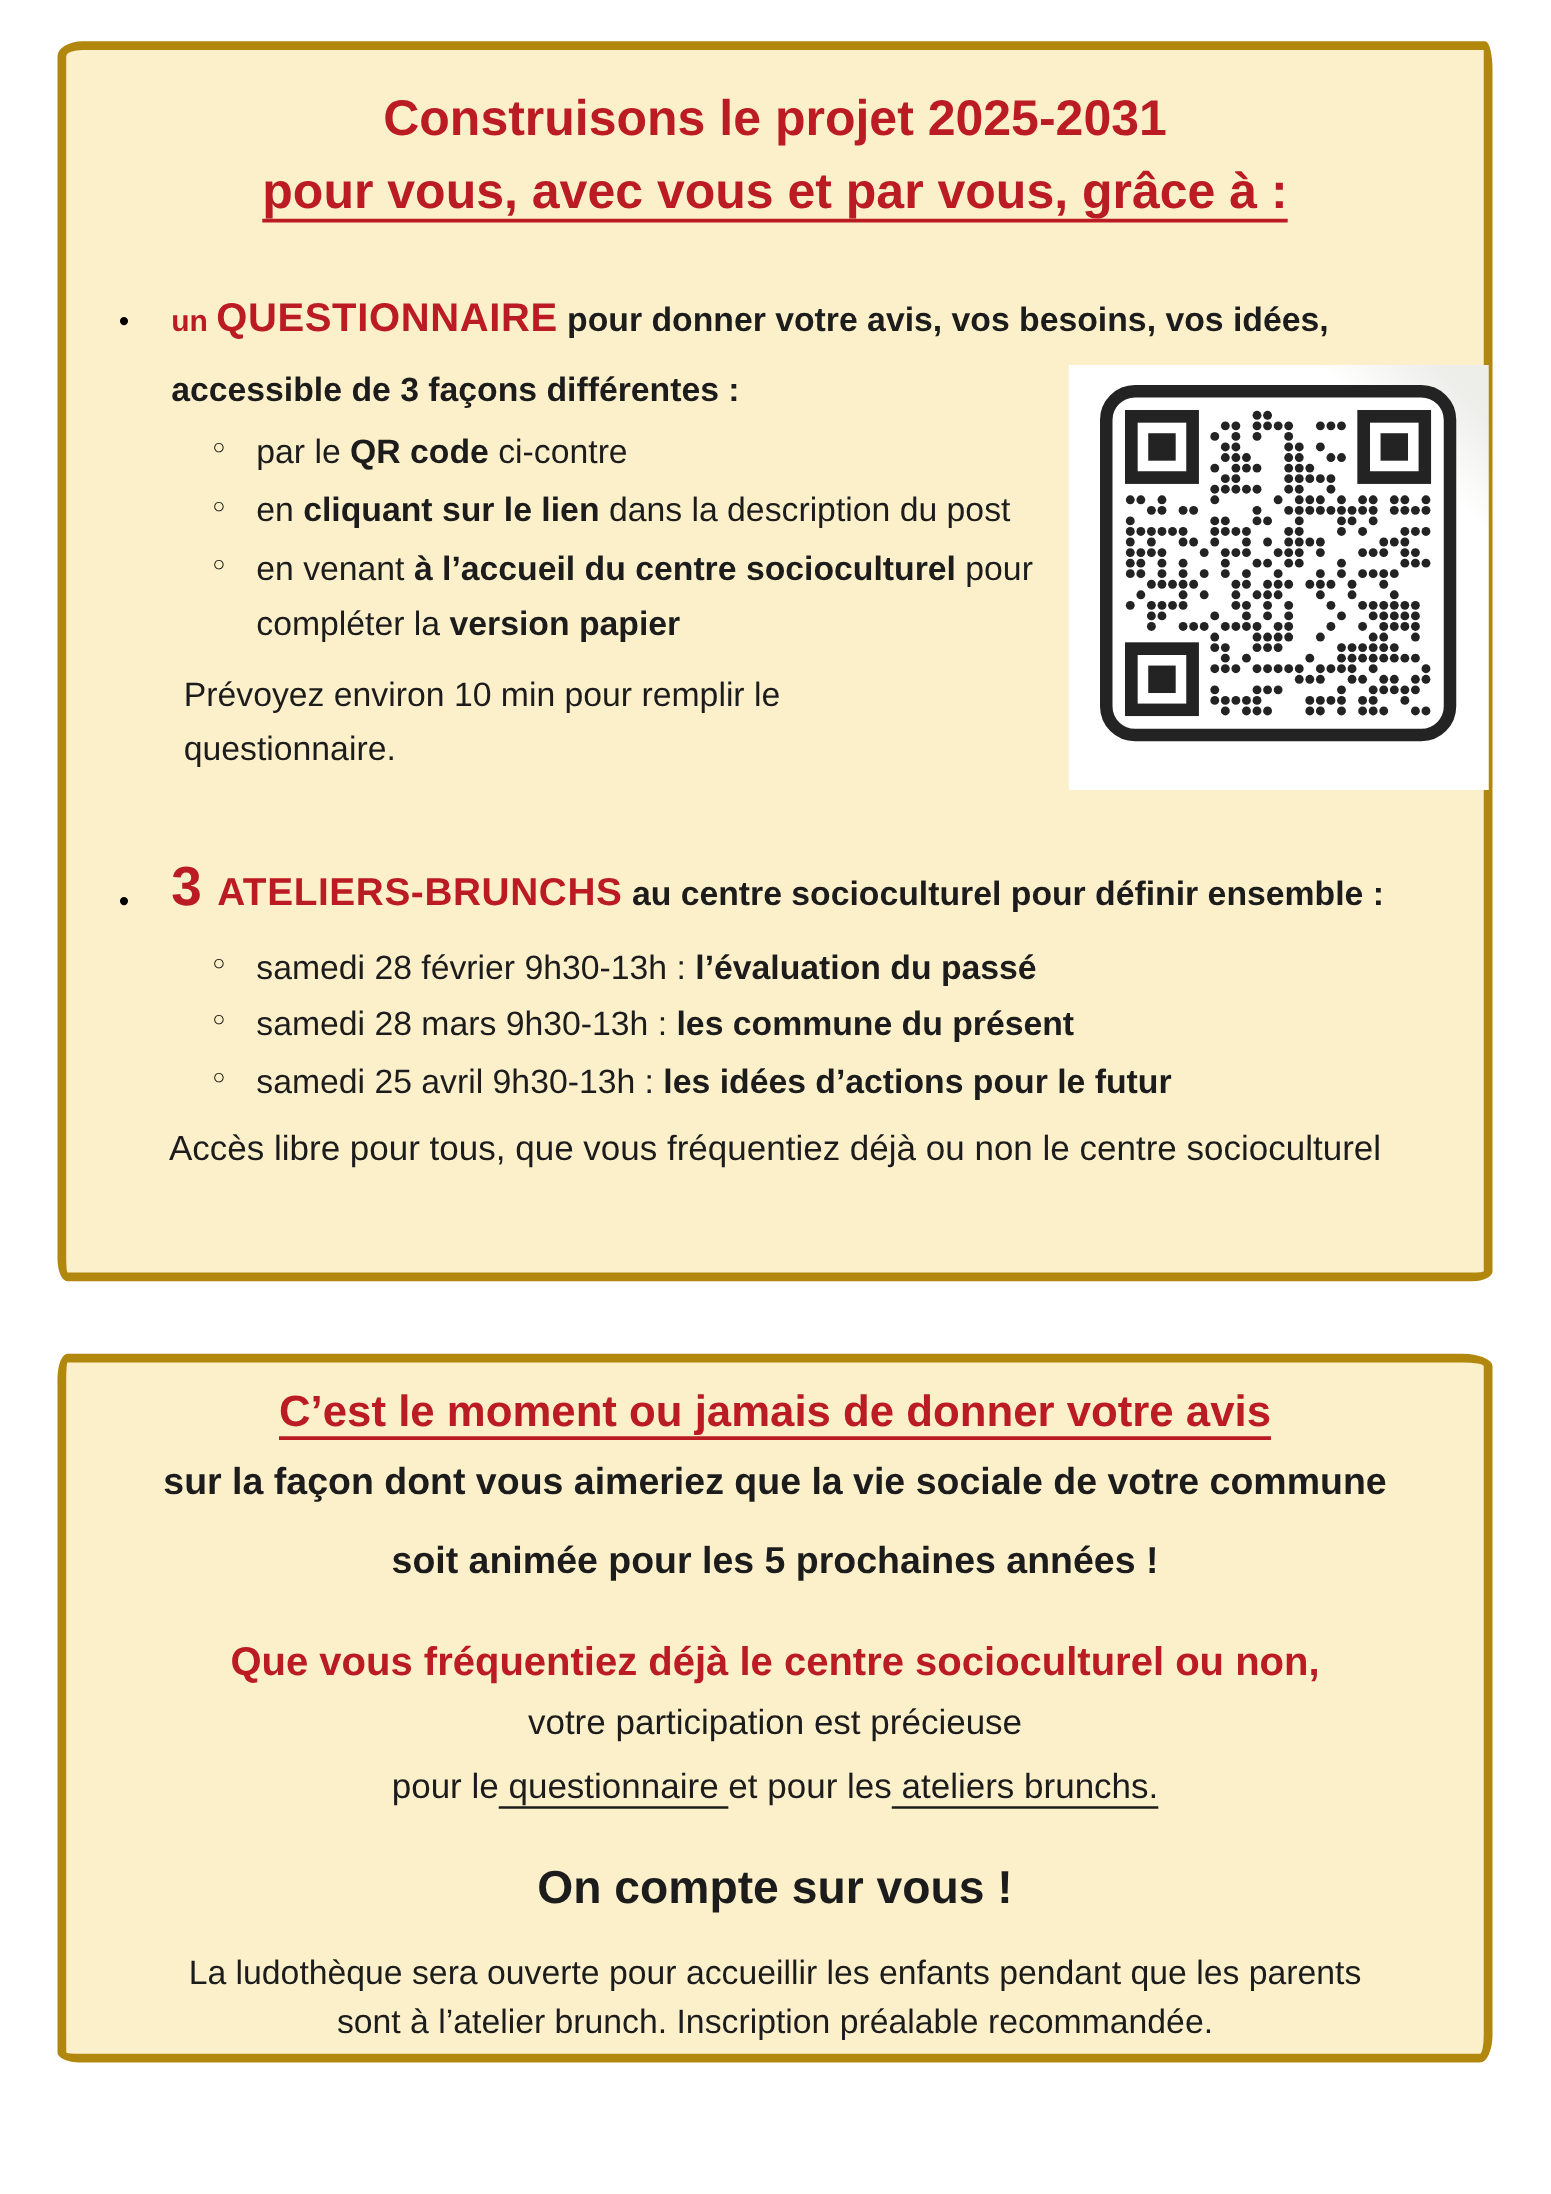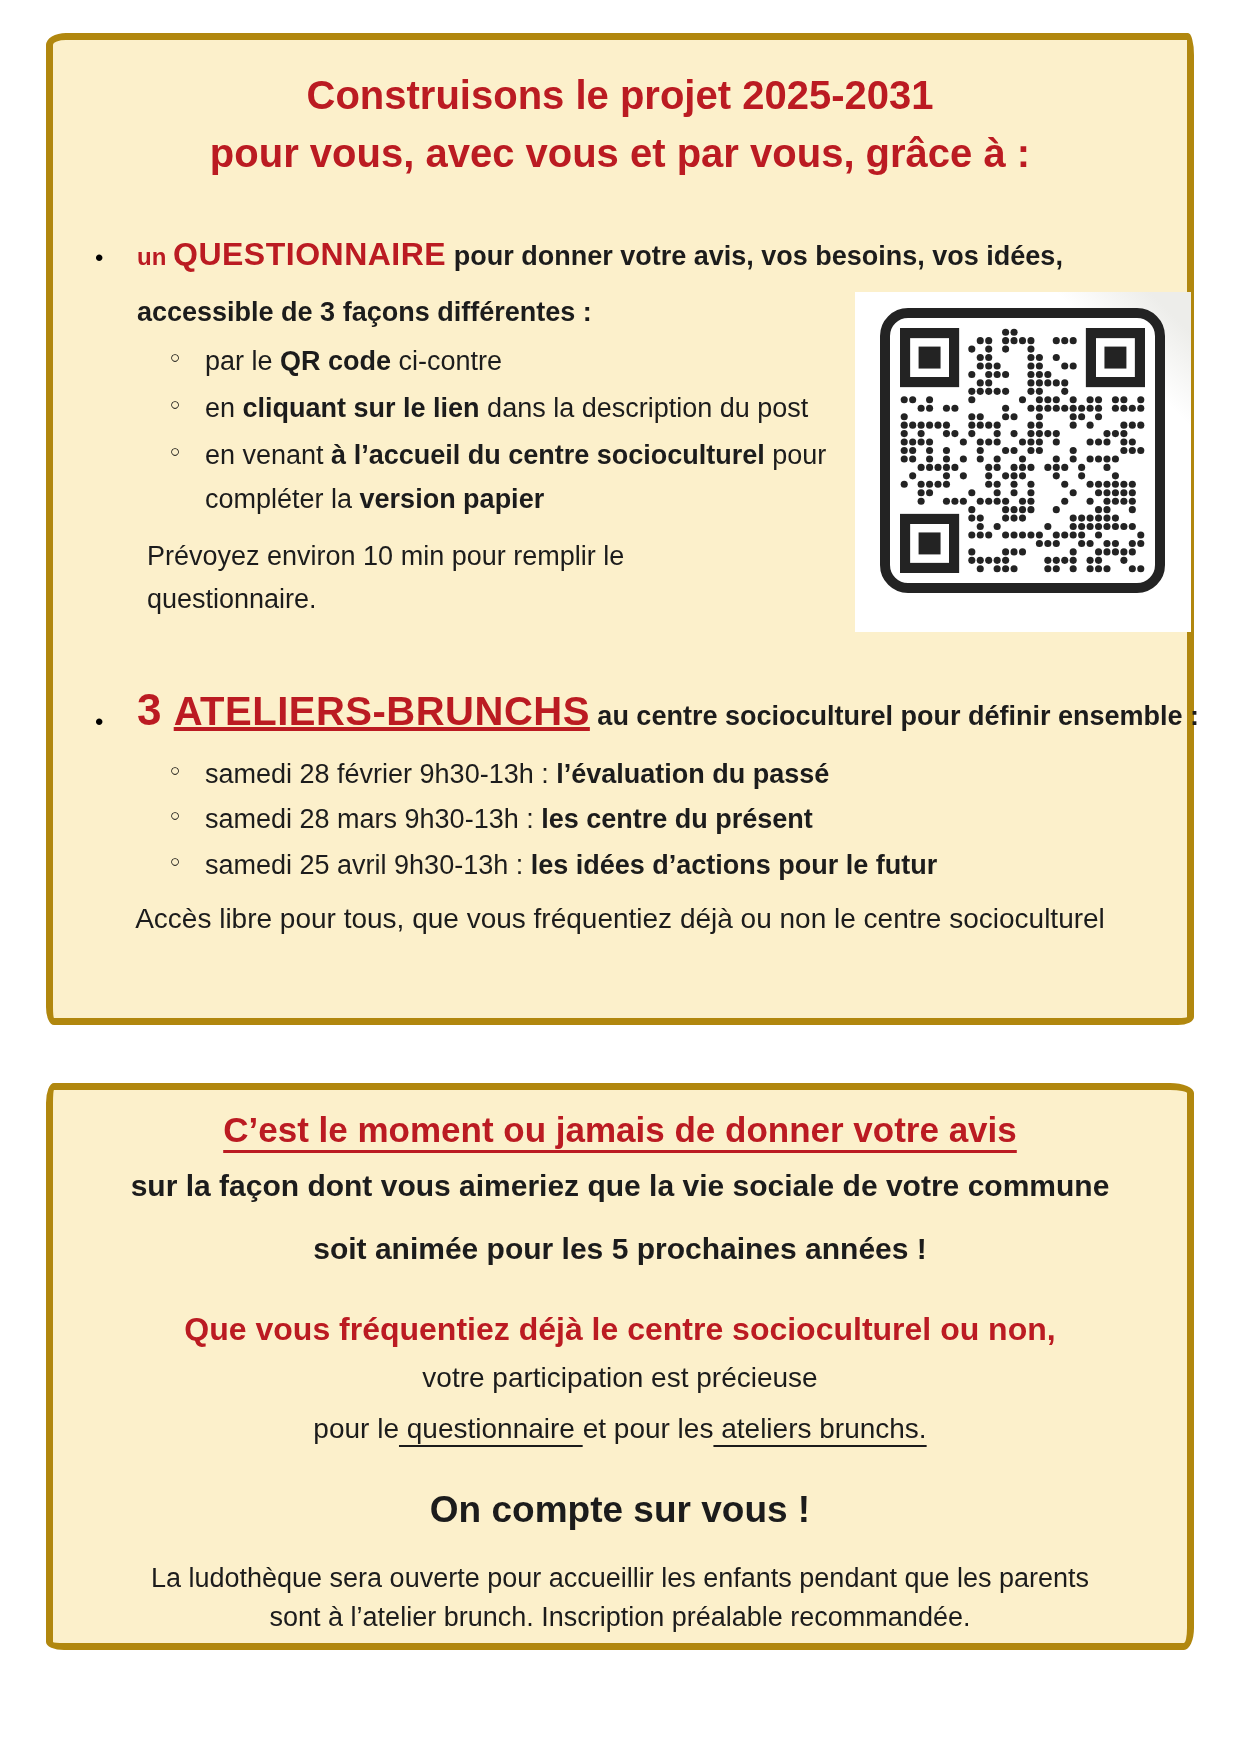--- a/index.html
+++ b/index.html
@@ -19,40 +19,40 @@
     position:absolute;left:46px;width:1148px;
     background:var(--box-fill);
     border:7px solid var(--box-border);
   }
   .box1{top:33px;height:992px;border-radius:20px 6px 16px 8px / 12px 22px 8px 18px;}
   .box2{top:1083px;height:567px;border-radius:8px 24px 10px 18px / 20px 10px 22px 8px;overflow:hidden;}
   .content{position:relative;height:100%;}
 
   
   .title{padding-top:26px;text-align:center;font-weight:bold;font-size:40px;line-height:1.45;color:var(--accent-red);}
-  .title .u{text-decoration-thickness:3px;text-underline-offset:9px;}
+  .title .u{text-decoration:underline;text-decoration-thickness:3px;text-underline-offset:9px;}
 
   .b1{position:relative;margin-top:54px;padding-left:84px;white-space:nowrap;}
   .m1{position:absolute;left:42px;top:8px;font-size:24px;color:#000;}
   .b1 .lead{color:var(--accent-red);font-weight:bold;font-size:24px;}
   .b1 .kw{color:var(--accent-red);font-weight:bold;font-size:32px;letter-spacing:.5px;}
   .b1 .tail{font-weight:bold;font-size:27px;}
   .b1-line2{margin-top:24px;padding-left:84px;font-weight:bold;font-size:27px;}
 
   .sublist{margin-top:12px;width:780px;}
   .sub{position:relative;padding-left:152px;margin-bottom:4px;font-size:27px;line-height:1.6;width:780px;}
   .m2{position:absolute;left:117px;top:4px;font-size:17px;color:#000;}
   .sub b{font-weight:bold;}
 
   .prevoyez{margin-top:14px;margin-left:94px;width:560px;font-size:27px;line-height:1.6;}
 
   .b2head{position:relative;margin-top:64px;padding-left:84px;white-space:nowrap;line-height:50px;}
   .m1b{position:absolute;left:42px;top:12px;font-size:24px;color:#000;}
   .b2head .count{color:var(--accent-red);font-weight:bold;font-size:44px;}
-  .b2head .kw{color:var(--accent-red);font-weight:bold;font-size:40px;letter-spacing:.5px;text-decoration:underline;}
+  .b2head .kw{color:var(--accent-red);font-weight:bold;font-size:31px;letter-spacing:.5px;}
   .b2head .tail{font-weight:bold;font-size:27px;}
   .alist{margin-top:8px;}
   .alist .sub{width:1060px;margin-bottom:2px;}
   .afoot{margin-top:16px;text-align:center;font-size:28px;}
 
   .qr-panel{
     position:absolute;left:802px;top:252px;width:336px;height:340px;
     background:linear-gradient(225deg,#ededea 0 6%,#ffffff 20%);
   }
   .qr-frame{
@@ -114,21 +114,21 @@
       <span class="count">3 </span><span class="kw">ATELIERS-BRUNCHS</span><span class="tail"> au centre socioculturel pour définir ensemble :</span>
     </div>
 
     <div class="alist">
       <div class="sub">
         <span class="m2">○</span>
         <span><span>samedi 28 février 9h30-13h : </span><b>l’évaluation du passé</b></span>
       </div>
       <div class="sub">
         <span class="m2">○</span>
-        <span><span>samedi 28 mars 9h30-13h : </span><b>les centre du présent</b></span>
+        <span><span>samedi 28 mars 9h30-13h : </span><b>les commune du présent</b></span>
       </div>
       <div class="sub">
         <span class="m2">○</span>
         <span><span>samedi 25 avril 9h30-13h : </span><b>les idées d’actions pour le futur</b></span>
       </div>
     </div>
 
     <div class="afoot">Accès libre pour tous, que vous fréquentiez déjà ou non le centre socioculturel</div>
 
     <div class="qr-panel">

